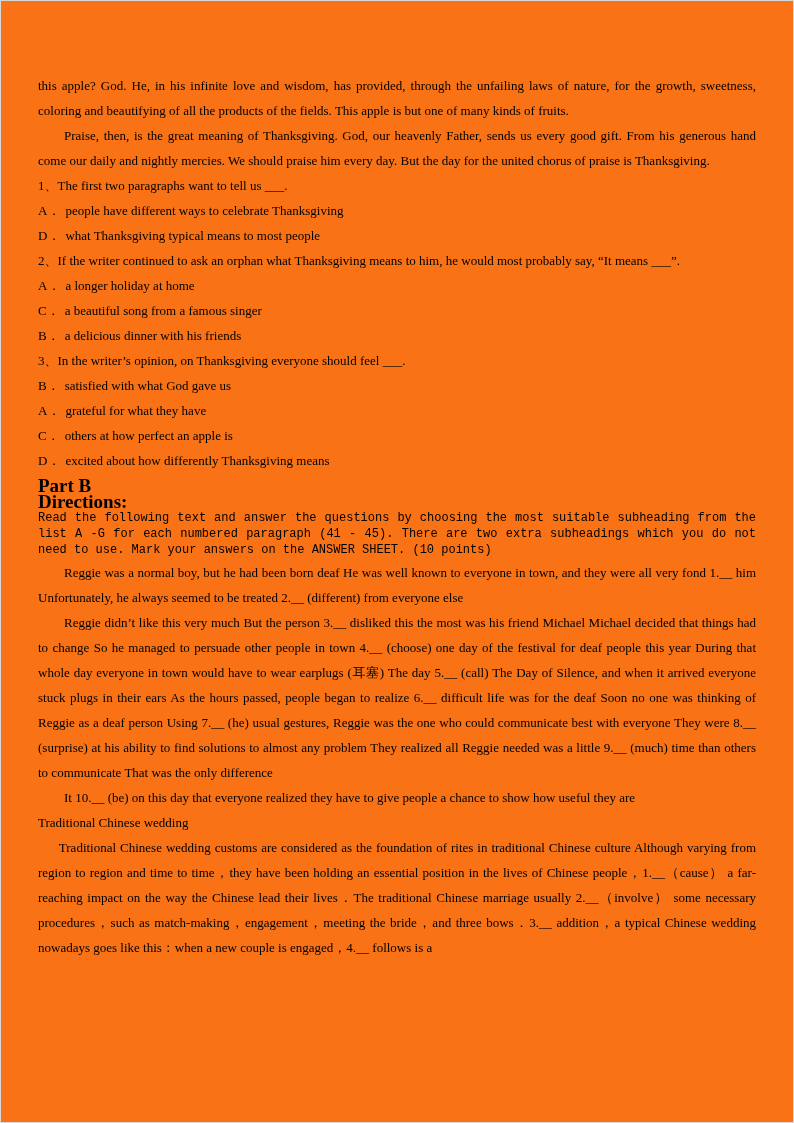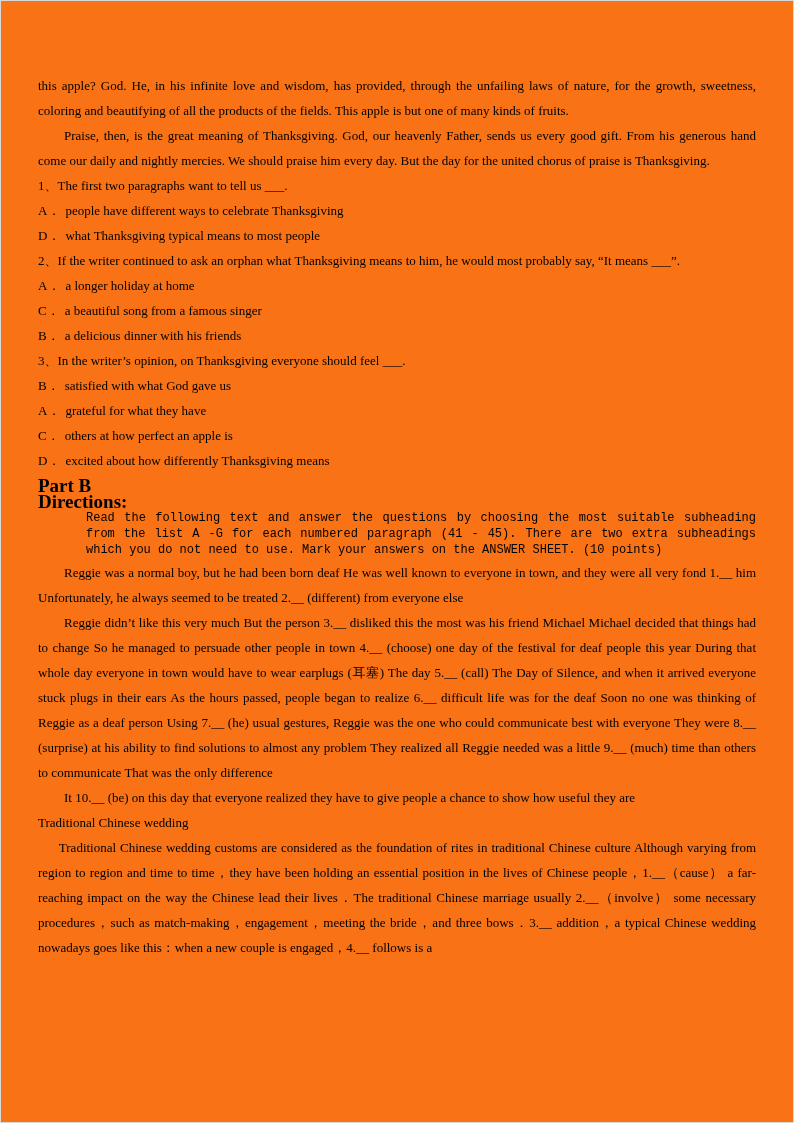--- a/index.html
+++ b/index.html
@@ -33,21 +33,20 @@
   .mono-heading {
     font-weight: bold;
     font-size: 19px;
     line-height: 16px;
     font-family: Liberation Serif, serif;
   }
   .mono-dir {
     font-size: 12px;
     line-height: 16px;
     text-align: justify;
-    margin-left: 48px;
   }
 </style>
 </head>
 <body>
 
 <div class="page">
 
   <p class="para">this apple? God. He, in his infinite love and wisdom, has provided, through the unfailing laws of nature, for the growth, sweetness, coloring and beautifying of all the products of the fields. This apple is but one of many kinds of fruits.</p>
   <p class="para indent">Praise, then, is the great meaning of Thanksgiving. God, our heavenly Father, sends us every good gift. From his generous hand come our daily and nightly mercies. We should praise him every day. But the day for the united chorus of praise is Thanksgiving.</p>
 

